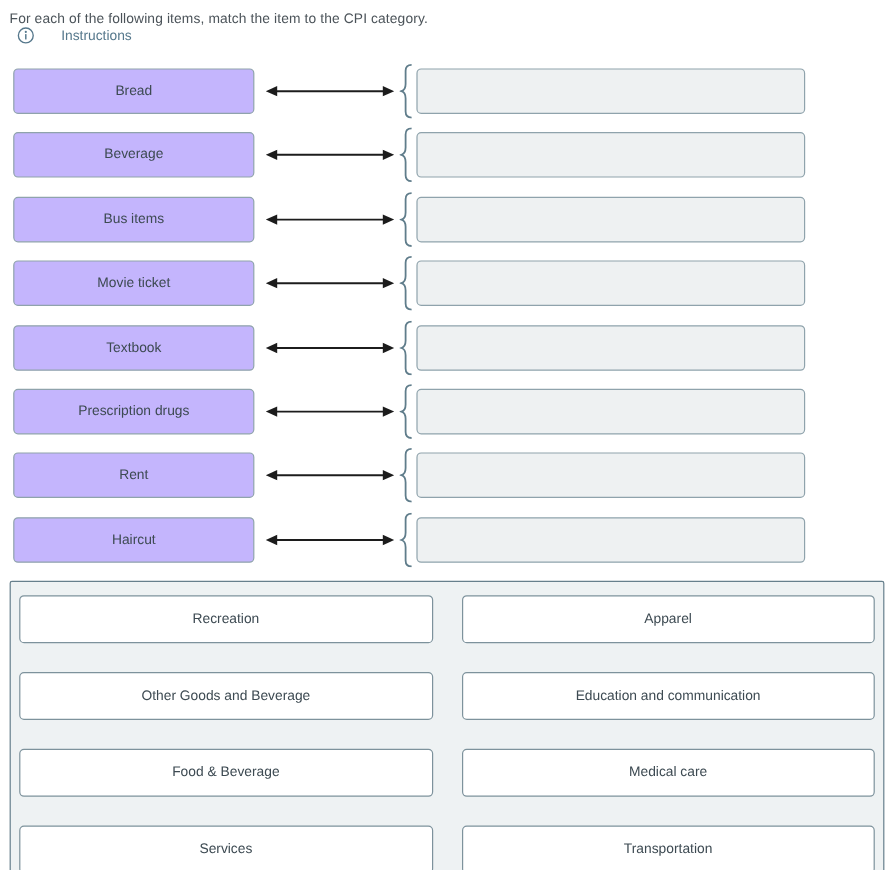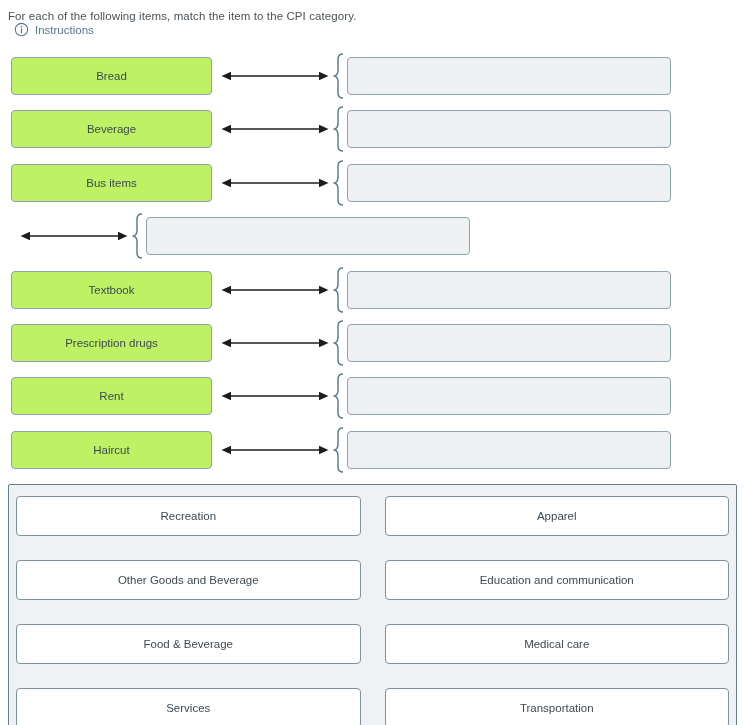--- a/index.html
+++ b/index.html
@@ -14,40 +14,40 @@
   }
   .prompt {
     font-size: 11.5px;
     color: #4b5359;
     padding-top: 2px;
     letter-spacing: 0.1px;
   }
   .instructions {
     display: inline-flex;
     align-items: center;
-    gap: 6px;
+    gap: 22px;
     margin-left: 6px;
     margin-bottom: 20px;
     color: #56788c;
     font-size: 11.5px;
     cursor: pointer;
   }
   .instructions svg { display: block; }
 
   .match-area { margin-left: 3px; }
   .match-row {
     display: flex;
     align-items: center;
     height: 38px;
     margin-bottom: 15.4px;
   }
   .item-box {
     width: 201px;
     height: 38px;
-    background: #bef264;
+    background: #c4b5fd;
     border: 1px solid #8fa3ac;
     border-radius: 4px;
     display: flex;
     align-items: center;
     justify-content: center;
     font-size: 11.5px;
     color: #3d4a52;
     text-align: center;
   }
   .arrow-wrap {
@@ -169,20 +169,21 @@
       </div>
     <div class="brace-wrap">
         <svg width="12" height="46" viewBox="0 0 12 46">
           <path d="M10 1 Q5 1 5 6 L5 17 Q5 22 1.5 23 Q5 24 5 29 L5 40 Q5 45 10 45" fill="none" stroke="#607d8b" stroke-width="1.5"></path>
         </svg>
       </div>
     <div class="target-box"></div>
   </div>
 
   <div class="match-row">
+    <div class="item-box">Movie ticket</div>
     <div class="arrow-wrap">
         <svg width="108" height="12" viewBox="0 0 108 12">
           <line x1="7" y1="6" x2="101" y2="6" stroke="#1c1c1c" stroke-width="1.6"></line>
           <path d="M0.5 6 L10 1.7 L10 10.3 Z" fill="#1c1c1c"></path>
           <path d="M107.5 6 L98 1.7 L98 10.3 Z" fill="#1c1c1c"></path>
         </svg>
       </div>
     <div class="brace-wrap">
         <svg width="12" height="46" viewBox="0 0 12 46">
           <path d="M10 1 Q5 1 5 6 L5 17 Q5 22 1.5 23 Q5 24 5 29 L5 40 Q5 45 10 45" fill="none" stroke="#607d8b" stroke-width="1.5"></path>

